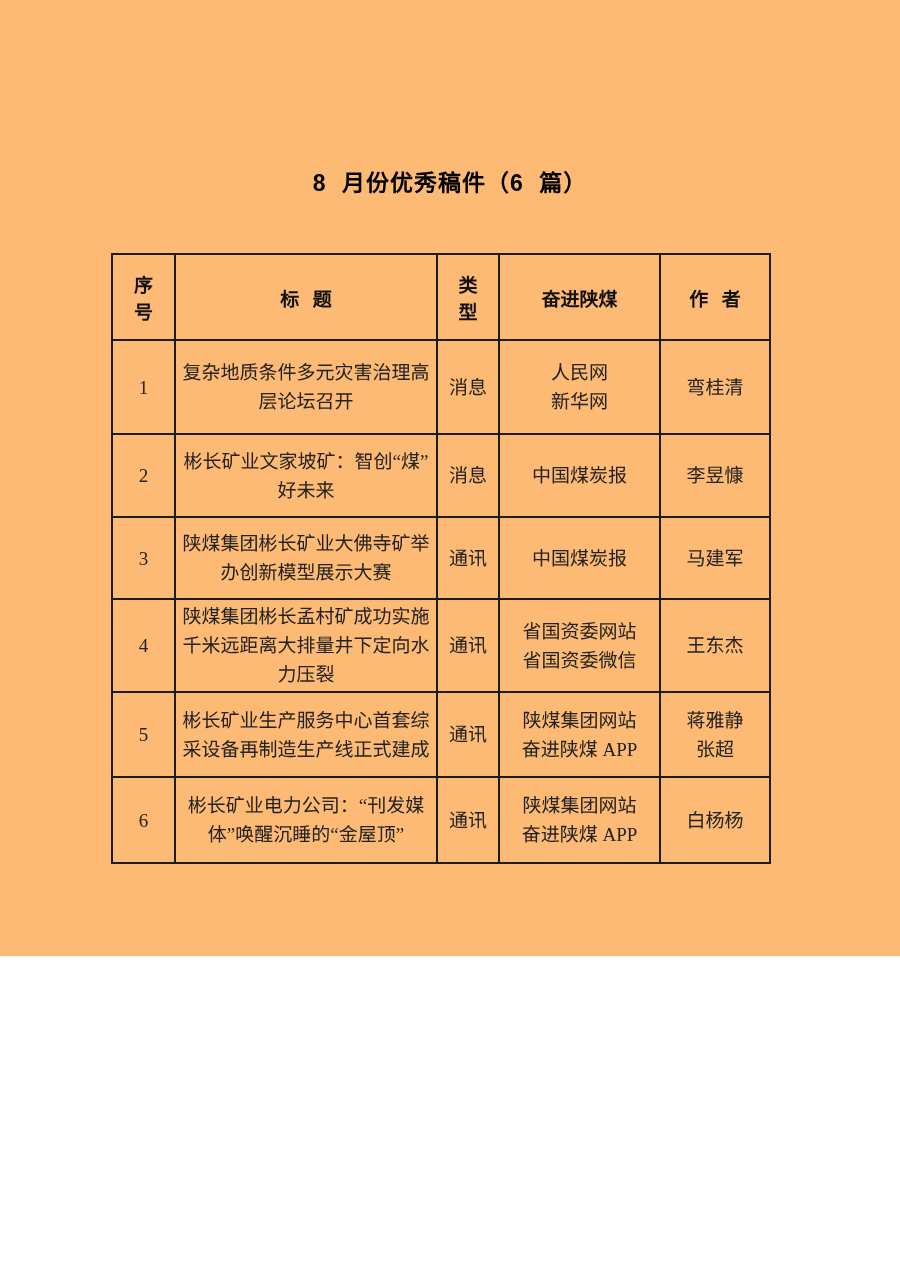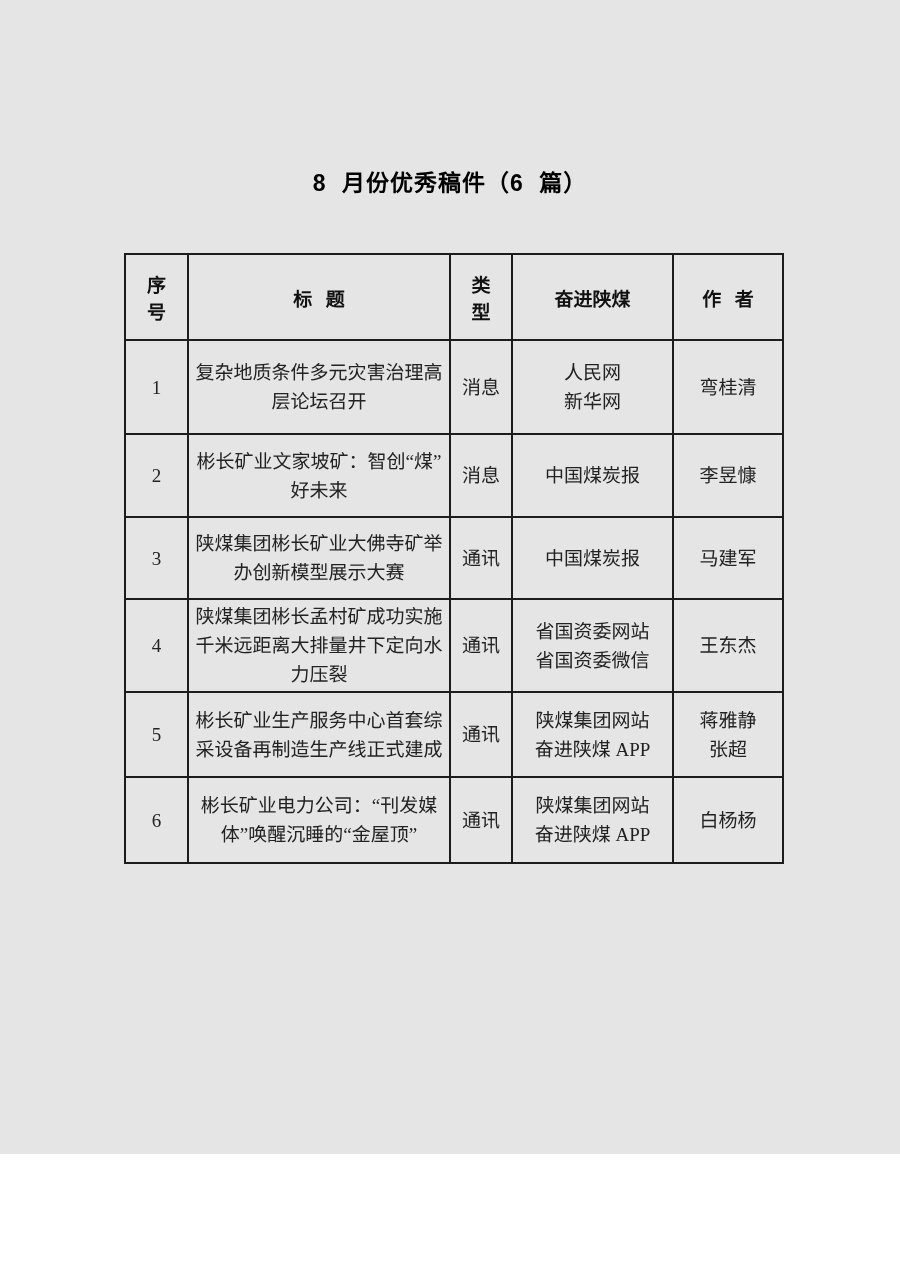--- a/index.html
+++ b/index.html
@@ -3,42 +3,42 @@
 <meta charset="utf-8">
 <style>
   html, body {
     margin: 0;
     padding: 0;
     background: #ffffff;
   }
   .page {
     position: relative;
     width: 900px;
-    height: 1154px;
-    background: #e5e5e5;
+    height: 956px;
+    background: #fdba74;
     color: #1a1a1a;
     font-family: "Liberation Serif", serif;
     overflow: hidden;
   }
   .doc-title {
     position: absolute;
     top: 164px;
     left: 0;
     width: 100%;
     text-align: center;
     font-family: "Liberation Sans", sans-serif;
     font-weight: bold;
     font-size: 23px;
     letter-spacing: 1px;
     word-spacing: 8px;
     color: #000000;
   }
   table.doc-table {
     position: absolute;
-    left: 124px;
+    left: 111px;
     top: 253px;
     width: 658px;
     table-layout: fixed;
     border-collapse: collapse;
   }
   .doc-table th,
   .doc-table td {
     border: 2px solid #1c1c1c;
     text-align: center;
     vertical-align: middle;

